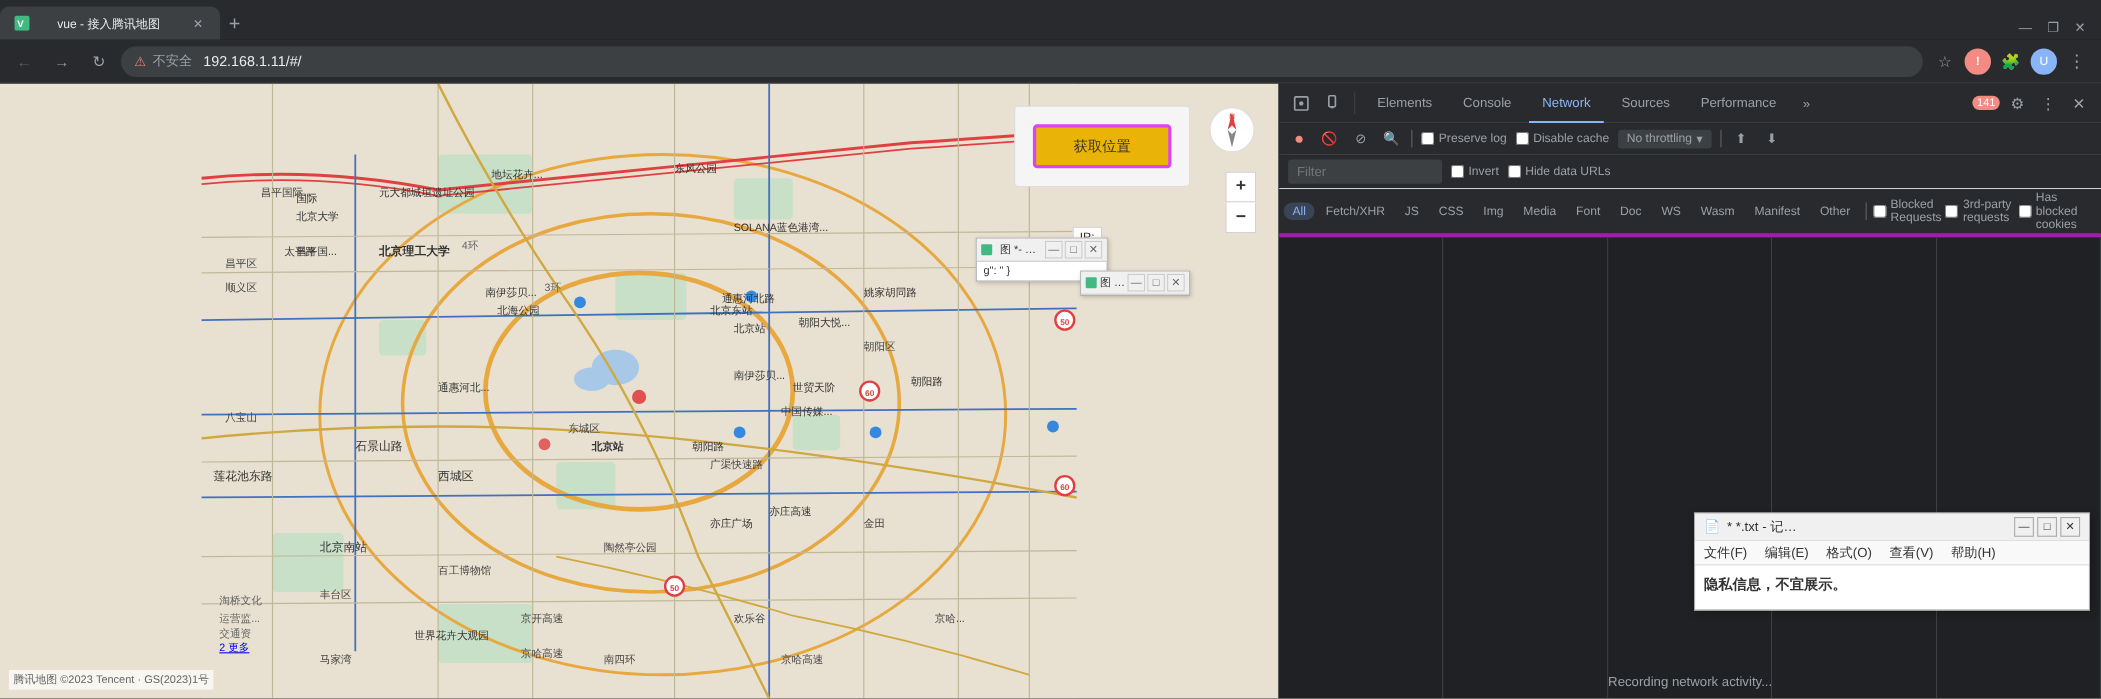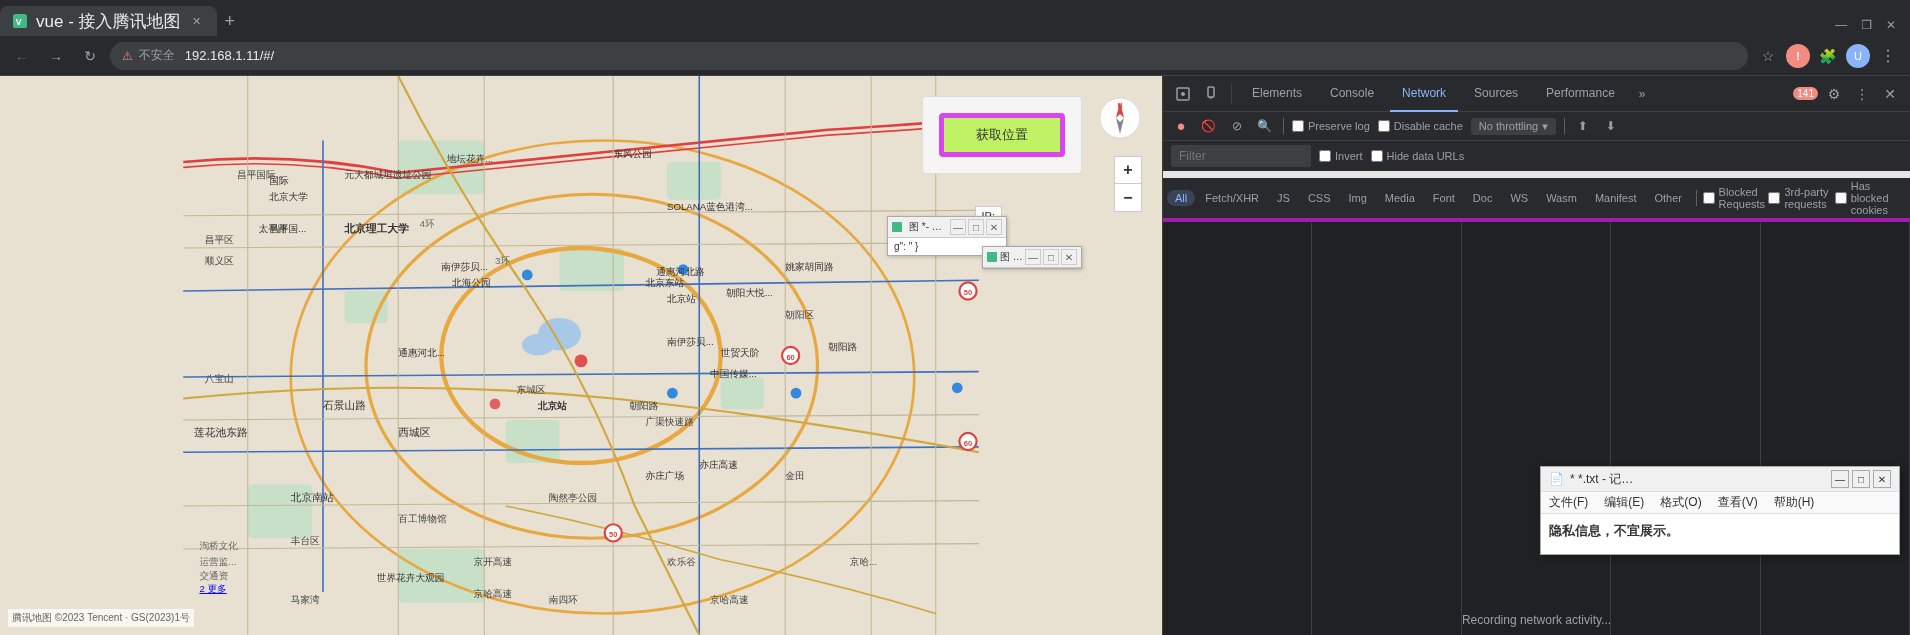--- a/index.html
+++ b/index.html
@@ -6,21 +6,21 @@
     body { font-family: 'Microsoft YaHei', Arial, sans-serif; background: #202124; color: #fff; width: 1910px; height: 635px; overflow: hidden; }
 
     
     .browser-wrapper { display: flex; flex-direction: column; width: 1910px; height: 635px; }
 
     
     .tab-bar { background: #292a2d; height: 36px; display: flex; align-items: flex-end; padding-left: 0; }
     .tab { display: flex; align-items: center; background: #3c4043; height: 30px; padding: 0 12px; border-radius: 8px 8px 0 0; font-size: 12px; color: #e8eaed; min-width: 200px; max-width: 240px; position: relative; gap: 8px; }
     .tab .tab-favicon { width: 16px; height: 16px; display: flex; align-items: center; justify-content: center; }
     .tab .tab-favicon svg { width: 14px; height: 14px; }
-    .tab .tab-title { flex: 1; overflow: hidden; text-overflow: ellipsis; white-space: nowrap; font-size: 17px; }
+    .tab .tab-title { flex: 1; overflow: hidden; text-overflow: ellipsis; white-space: nowrap; font-size: 11px; margin-left: 16px; }
     .tab .tab-close { width: 16px; height: 16px; border-radius: 50%; display: flex; align-items: center; justify-content: center; cursor: pointer; font-size: 11px; color: #9aa0a6; }
     .tab-new { background: transparent; border: none; color: #9aa0a6; padding: 0 8px; font-size: 18px; cursor: pointer; height: 30px; display: flex; align-items: center; }
     .tab-bar-controls { margin-left: auto; display: flex; align-items: center; gap: 2px; padding-right: 8px; padding-bottom: 2px; }
     .tab-bar-controls span { color: #9aa0a6; font-size: 12px; padding: 2px 6px; cursor: pointer; }
 
     
     .address-bar { background: #292a2d; height: 40px; display: flex; align-items: center; padding: 0 8px; gap: 6px; border-bottom: 1px solid #3c4043; }
     .nav-btn { background: transparent; border: none; color: #9aa0a6; cursor: pointer; width: 28px; height: 28px; border-radius: 50%; display: flex; align-items: center; justify-content: center; font-size: 14px; }
     .nav-btn.disabled { color: #5f6368; cursor: default; }
     .address-input { flex: 1; background: #3c4043; border: none; border-radius: 20px; height: 28px; padding: 0 12px; color: #e8eaed; font-size: 13px; display: flex; align-items: center; gap: 6px; }
@@ -37,21 +37,21 @@
     
     .map-svg { width: 100%; height: 100%; }
 
     
     .map-compass { position: absolute; top: 20px; right: 20px; width: 40px; height: 40px; }
     .map-zoom { position: absolute; top: 130px; right: 20px; display: flex; flex-direction: column; }
     .map-zoom-btn { width: 28px; height: 28px; background: white; border: 1px solid #ccc; display: flex; align-items: center; justify-content: center; cursor: pointer; font-size: 16px; font-weight: bold; color: #333; }
 
     
     .get-location-panel { position: absolute; top: 20px; right: 80px; background: #f5f5f5; border: 1px solid #ddd; border-radius: 4px; padding: 16px; width: 160px; text-align: center; }
-    .get-location-btn { background: #bef264; border: 5px solid #d946ef; padding: 8px 16px; border-radius: 4px; cursor: pointer; font-size: 13px; color: #333; width: 100%; }
+    .get-location-btn { background: #eab308; border: 3px solid #d946ef; padding: 8px 16px; border-radius: 4px; cursor: pointer; font-size: 13px; color: #333; width: 100%; }
 
     
     .float-window-1 { position: absolute; top: 130px; right: 140px; background: white; border: 1px solid #ccc; min-width: 160px; }
     .float-window-title { background: #f0f0f0; display: flex; align-items: center; padding: 2px 4px; font-size: 11px; gap: 4px; }
     .float-window-title .win-controls { margin-left: auto; display: flex; gap: 2px; }
     .win-ctrl { width: 16px; height: 16px; display: flex; align-items: center; justify-content: center; cursor: pointer; font-size: 10px; color: #666; border: 1px solid #ccc; background: #f0f0f0; }
 
     
     .map-watermark { position: absolute; bottom: 8px; left: 8px; font-size: 10px; color: #666; background: rgba(255,255,255,0.7); padding: 2px 4px; }
 
@@ -394,21 +394,21 @@
           <span>No throttling</span>
           <span>▾</span>
         </div>
 
         <div style="width:1px;height:16px;background:#5f6368;"></div>
 
         <button class="filter-btn">⬆</button>
         <button class="filter-btn">⬇</button>
       </div>
 
-      <div style="background:#292a2d;display:flex;align-items:center;padding:4px 8px;gap:8px;border-bottom:7px solid #e5e5e5;">
+      <div style="background:#292a2d;display:flex;align-items:center;padding:4px 8px;gap:8px;border-bottom:1px solid #e5e5e5;">
         <input type="text" class="filter-input" placeholder="Filter" style="">
         <div class="filter-checkbox-group">
           <input type="checkbox" id="invert-cb" style="">
           <label for="invert-cb">Invert</label>
         </div>
         <div class="filter-checkbox-group">
           <input type="checkbox" id="hide-data-cb" style="">
           <label for="hide-data-cb">Hide data URLs</label>
         </div>
       </div>

